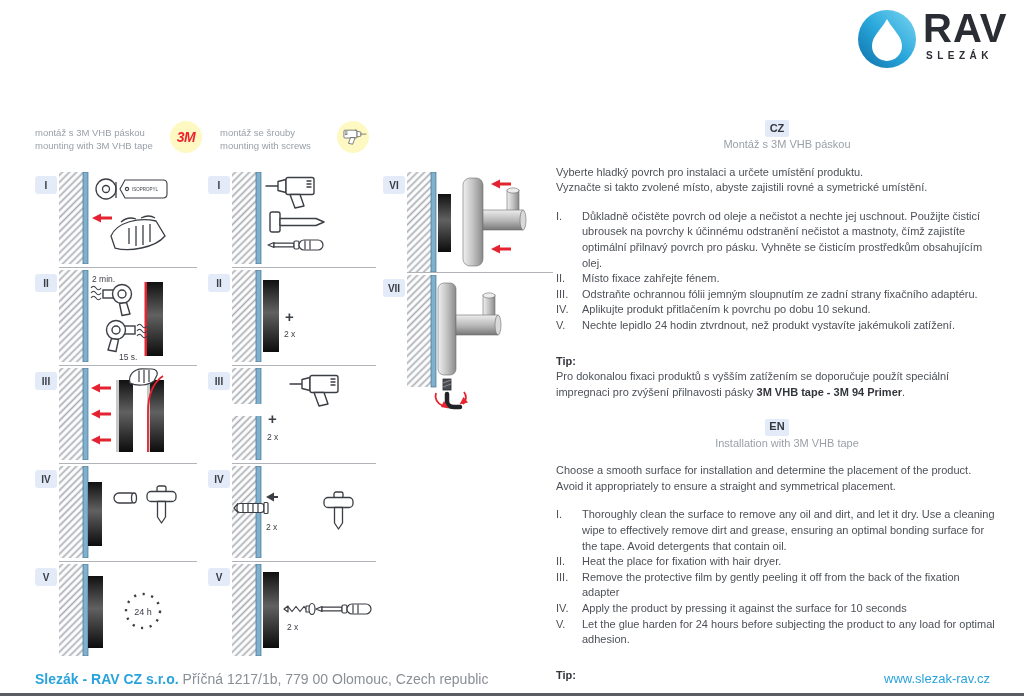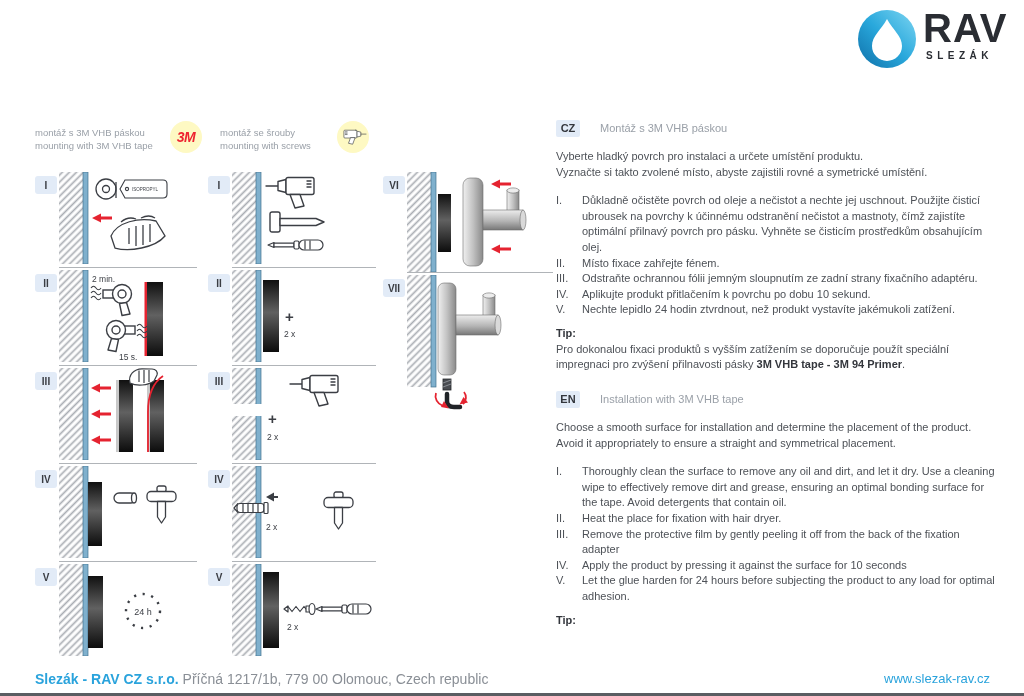--- a/index.html
+++ b/index.html
@@ -30,30 +30,30 @@
   .step{position:relative;height:97px;}
   .step.h102{height:102px;} .step.h142{height:142px;}
   .step svg{position:absolute;left:24px;top:2px;}
   .rn{position:absolute;left:0;top:6px;min-width:16px;height:18px;padding:0 3px;background:#e2ebf7;
       color:#3a3d43;font-weight:bold;font-size:10px;border-radius:3px;
       display:flex;align-items:center;justify-content:center;}
   .divider{height:1px;background:#b0b4b8;margin-left:24px;}
   svg text{font-family:"Liberation Sans",sans-serif;fill:#3b3e44;}
   
   .text-col{position:absolute;left:556px;top:120px;width:442px;font-size:11px;line-height:1.42;color:#4d5157;}
-  .sec-head{display:flex;align-items:center;}
+  .sec-head{display:flex;align-items:center;flex-direction:column;}
   .lang-badge{width:24px;height:17px;background:#e2ebf7;color:#33363c;font-weight:bold;font-size:11px;
               border-radius:2px;display:flex;align-items:center;justify-content:center;flex:none;}
   .sec-title{color:#9aa0a8;margin-left:20px;}
   .intro{margin-top:12px;}
   .ilist{margin-top:13px;}
   .li{display:flex;}
   .li .num{width:26px;flex:none;}
   .li .txt{flex:1;}
-  .tip{margin-top:8px;}
+  .tip{margin-top:20px;}
   .tip-label{font-weight:bold;color:#33363c;}
   .en-block{margin-top:18px;}
   b{color:#33363c;}
   
   .footer-left{position:absolute;left:35px;top:671px;font-size:14px;color:#8a8f96;}
   .footer-left .company{color:#2aa3dc;font-weight:bold;}
   .footer-site{position:absolute;right:34px;top:671px;font-size:13px;color:#2aa3dc;font-weight:normal;}
   .bottom-bar{position:absolute;left:0;bottom:0;width:100%;height:3px;background:#5a5d62;}
 </style>
 </head>

